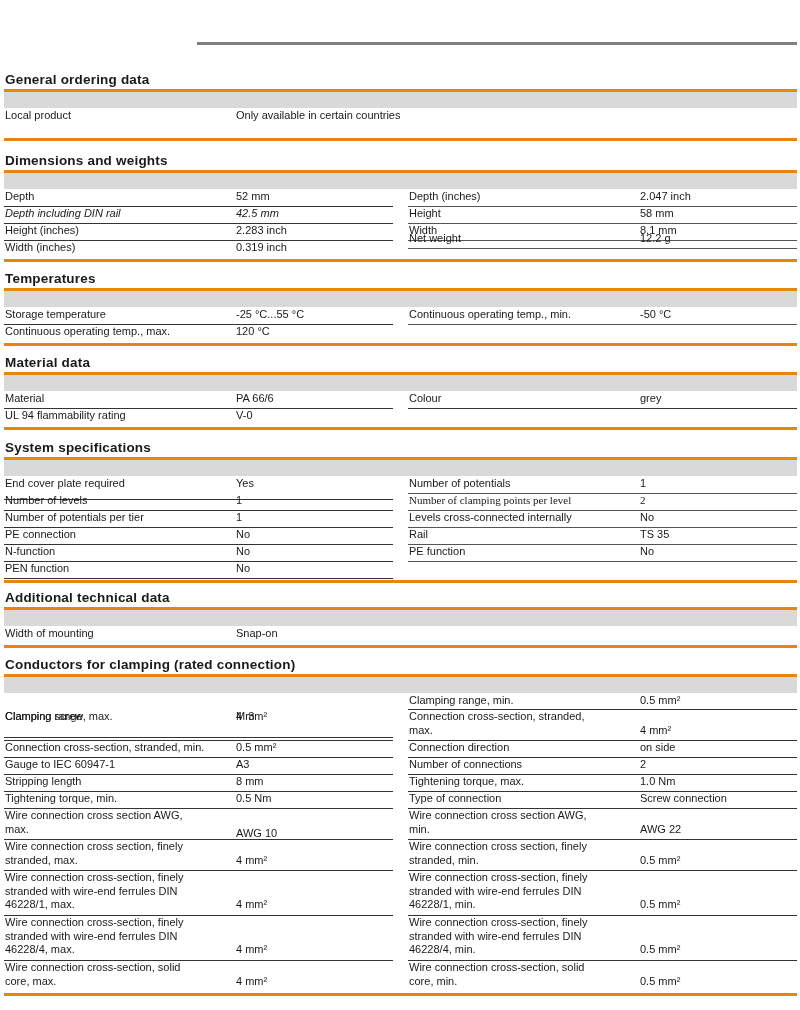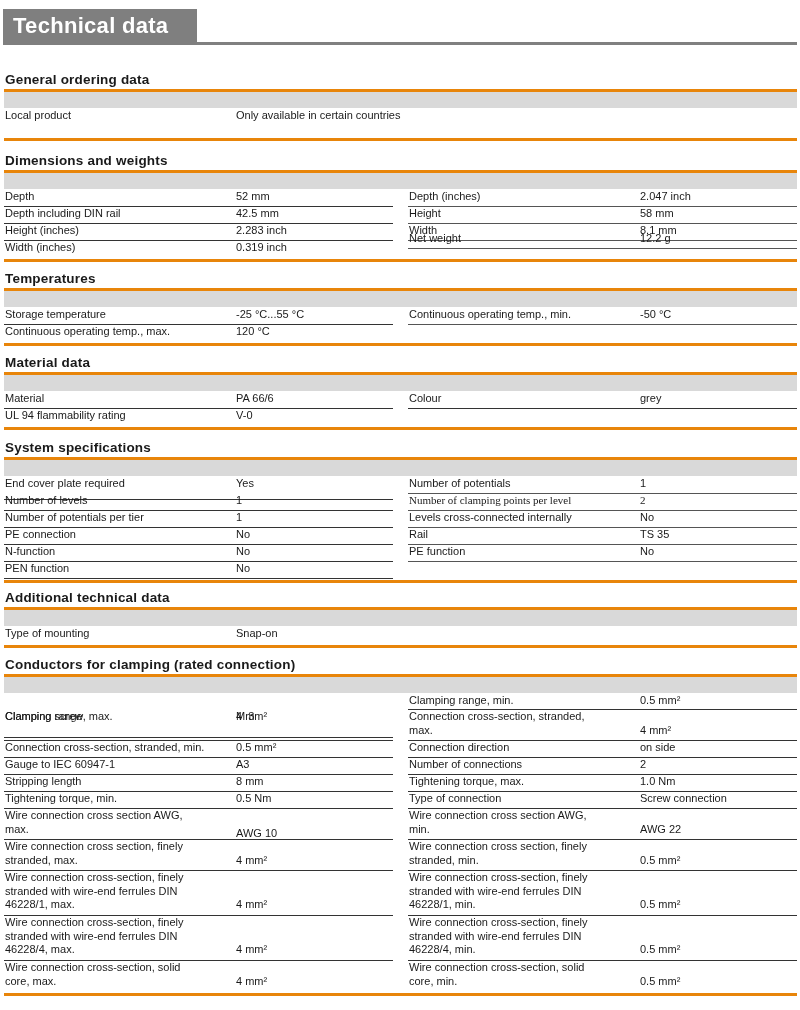--- a/index.html
+++ b/index.html
@@ -22,23 +22,20 @@
   .row { position: absolute; left: 0; width: 389px; font-size: 11px; line-height: 13.5px; color: #1a1a1a; }
   .row .lbl { position: absolute; left: 1px; top: 0; width: 232px; white-space: pre-line; }
   .row .val { position: absolute; left: 232px; top: 0; width: 157px; white-space: nowrap; }
   .row .rule { position: absolute; left: 0; bottom: 0; width: 389px; height: 1.5px; background: #333333; }
   .row.right-row .lbl { left: 1px; width: 232px; }
 </style>
 </head>
 <body>
 
 <div class="title-wrap">
-  <div class="title-box">
-    <span class="title-text">Technical data</span>
-  </div>
   <div class="title-rule"></div>
 </div>
 
 <div id="sections">
     <div class="section" style="top: 72px;">
       <div class="sec-title">General ordering data</div>
       <div class="orange" style="top: 17px;"></div>
       <div class="grey" style="top: 20px;"></div>
       <div class="col left" style="top: 37px;">
         <div class="row" style="top: 0px; height: 28px;">
@@ -53,21 +50,21 @@
     <div class="section" style="top: 153px;">
       <div class="sec-title">Dimensions and weights</div>
       <div class="orange" style="top: 17px;"></div>
       <div class="grey" style="top: 20px;"></div>
       <div class="col left" style="top: 37px;">
         <div class="row" style="top: 0px; height: 17px;">
           <span class="lbl">Depth</span>
           <span class="val">52 mm</span>
           <div class="rule"></div>
         </div>
-        <div class="row" style="top: 17px; height: 17px;">
+        <div class="row" style="top: 17px; height: 17px; font-style: italic;">
           <span class="lbl">Depth including DIN rail</span>
           <span class="val">42.5 mm</span>
           <div class="rule"></div>
         </div>
         <div class="row" style="top: 34px; height: 17px;">
           <span class="lbl">Height (inches)</span>
           <span class="val">2.283 inch</span>
           <div class="rule"></div>
         </div>
         <div class="row" style="top: 51px; height: 17px;">
@@ -211,21 +208,21 @@
         </div>
       </div>
       <div class="orange" style="top: 140px;"></div>
     </div>
     <div class="section" style="top: 590px;">
       <div class="sec-title">Additional technical data</div>
       <div class="orange" style="top: 17px;"></div>
       <div class="grey" style="top: 20px;"></div>
       <div class="col left" style="top: 37px;">
         <div class="row" style="top: 0px; height: 17px;">
-          <span class="lbl">Type of mounting</span>
+          <span class="lbl">Width of mounting</span>
           <span class="val">Snap-on</span>
         </div>
       </div>
       <div class="col right" style="top: 37px;"></div>
       <div class="orange" style="top: 55px;"></div>
     </div>
     <div class="section" style="top: 657px;">
       <div class="sec-title">Conductors for clamping (rated connection)</div>
       <div class="orange" style="top: 17px;"></div>
       <div class="grey" style="top: 20px;"></div>

